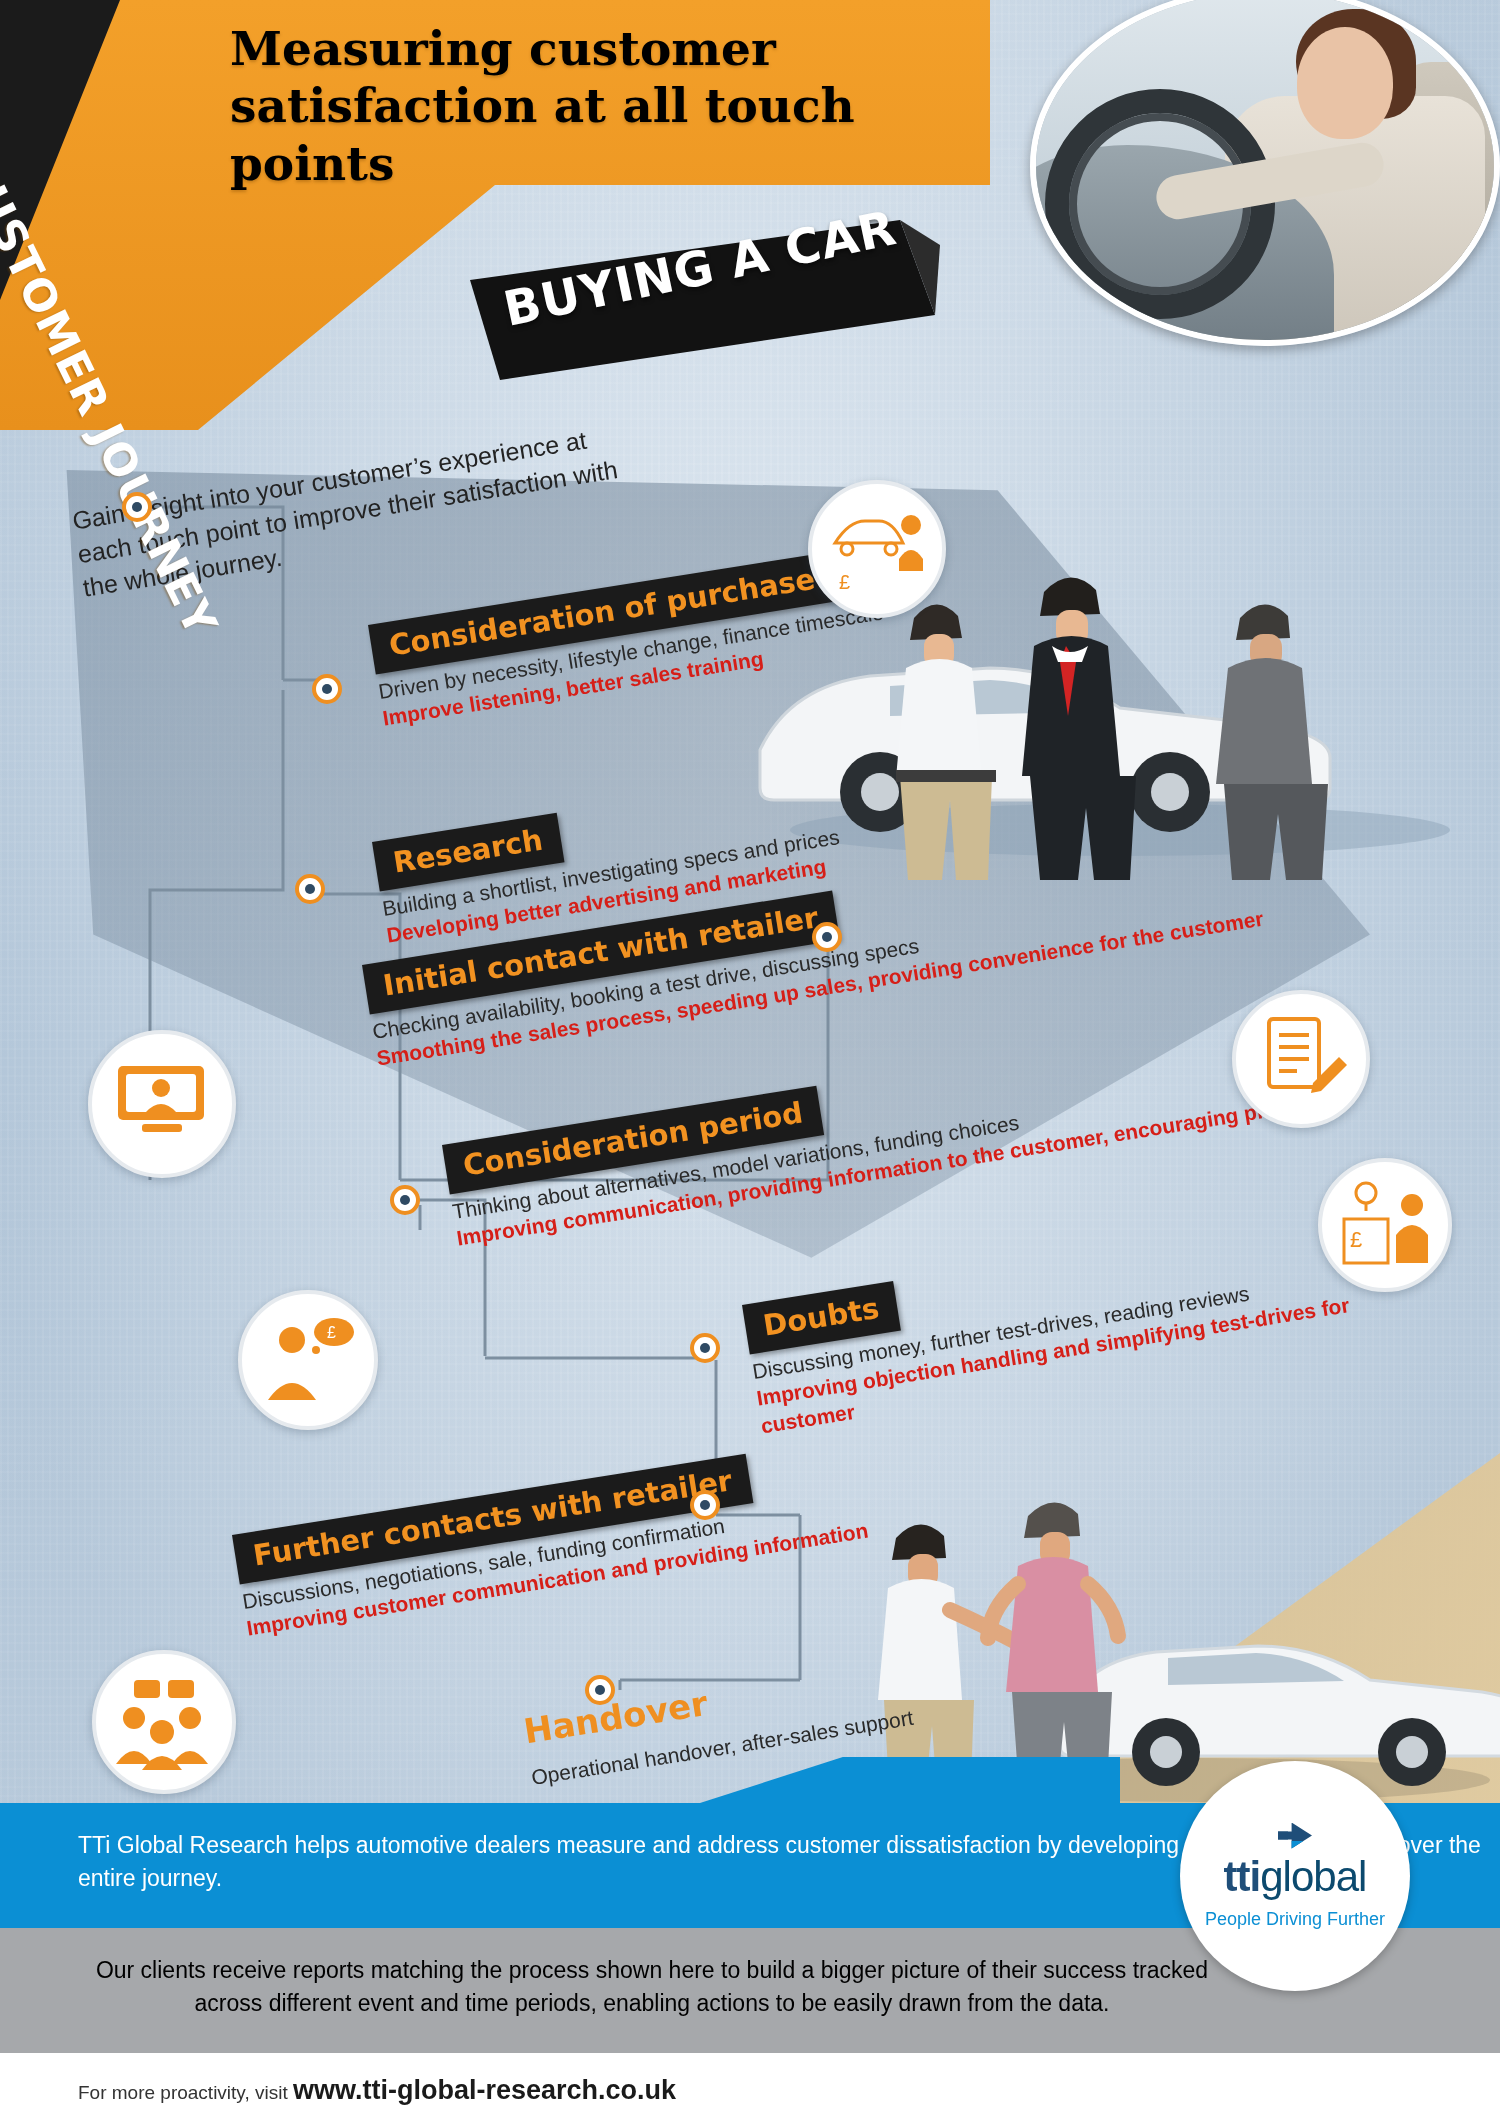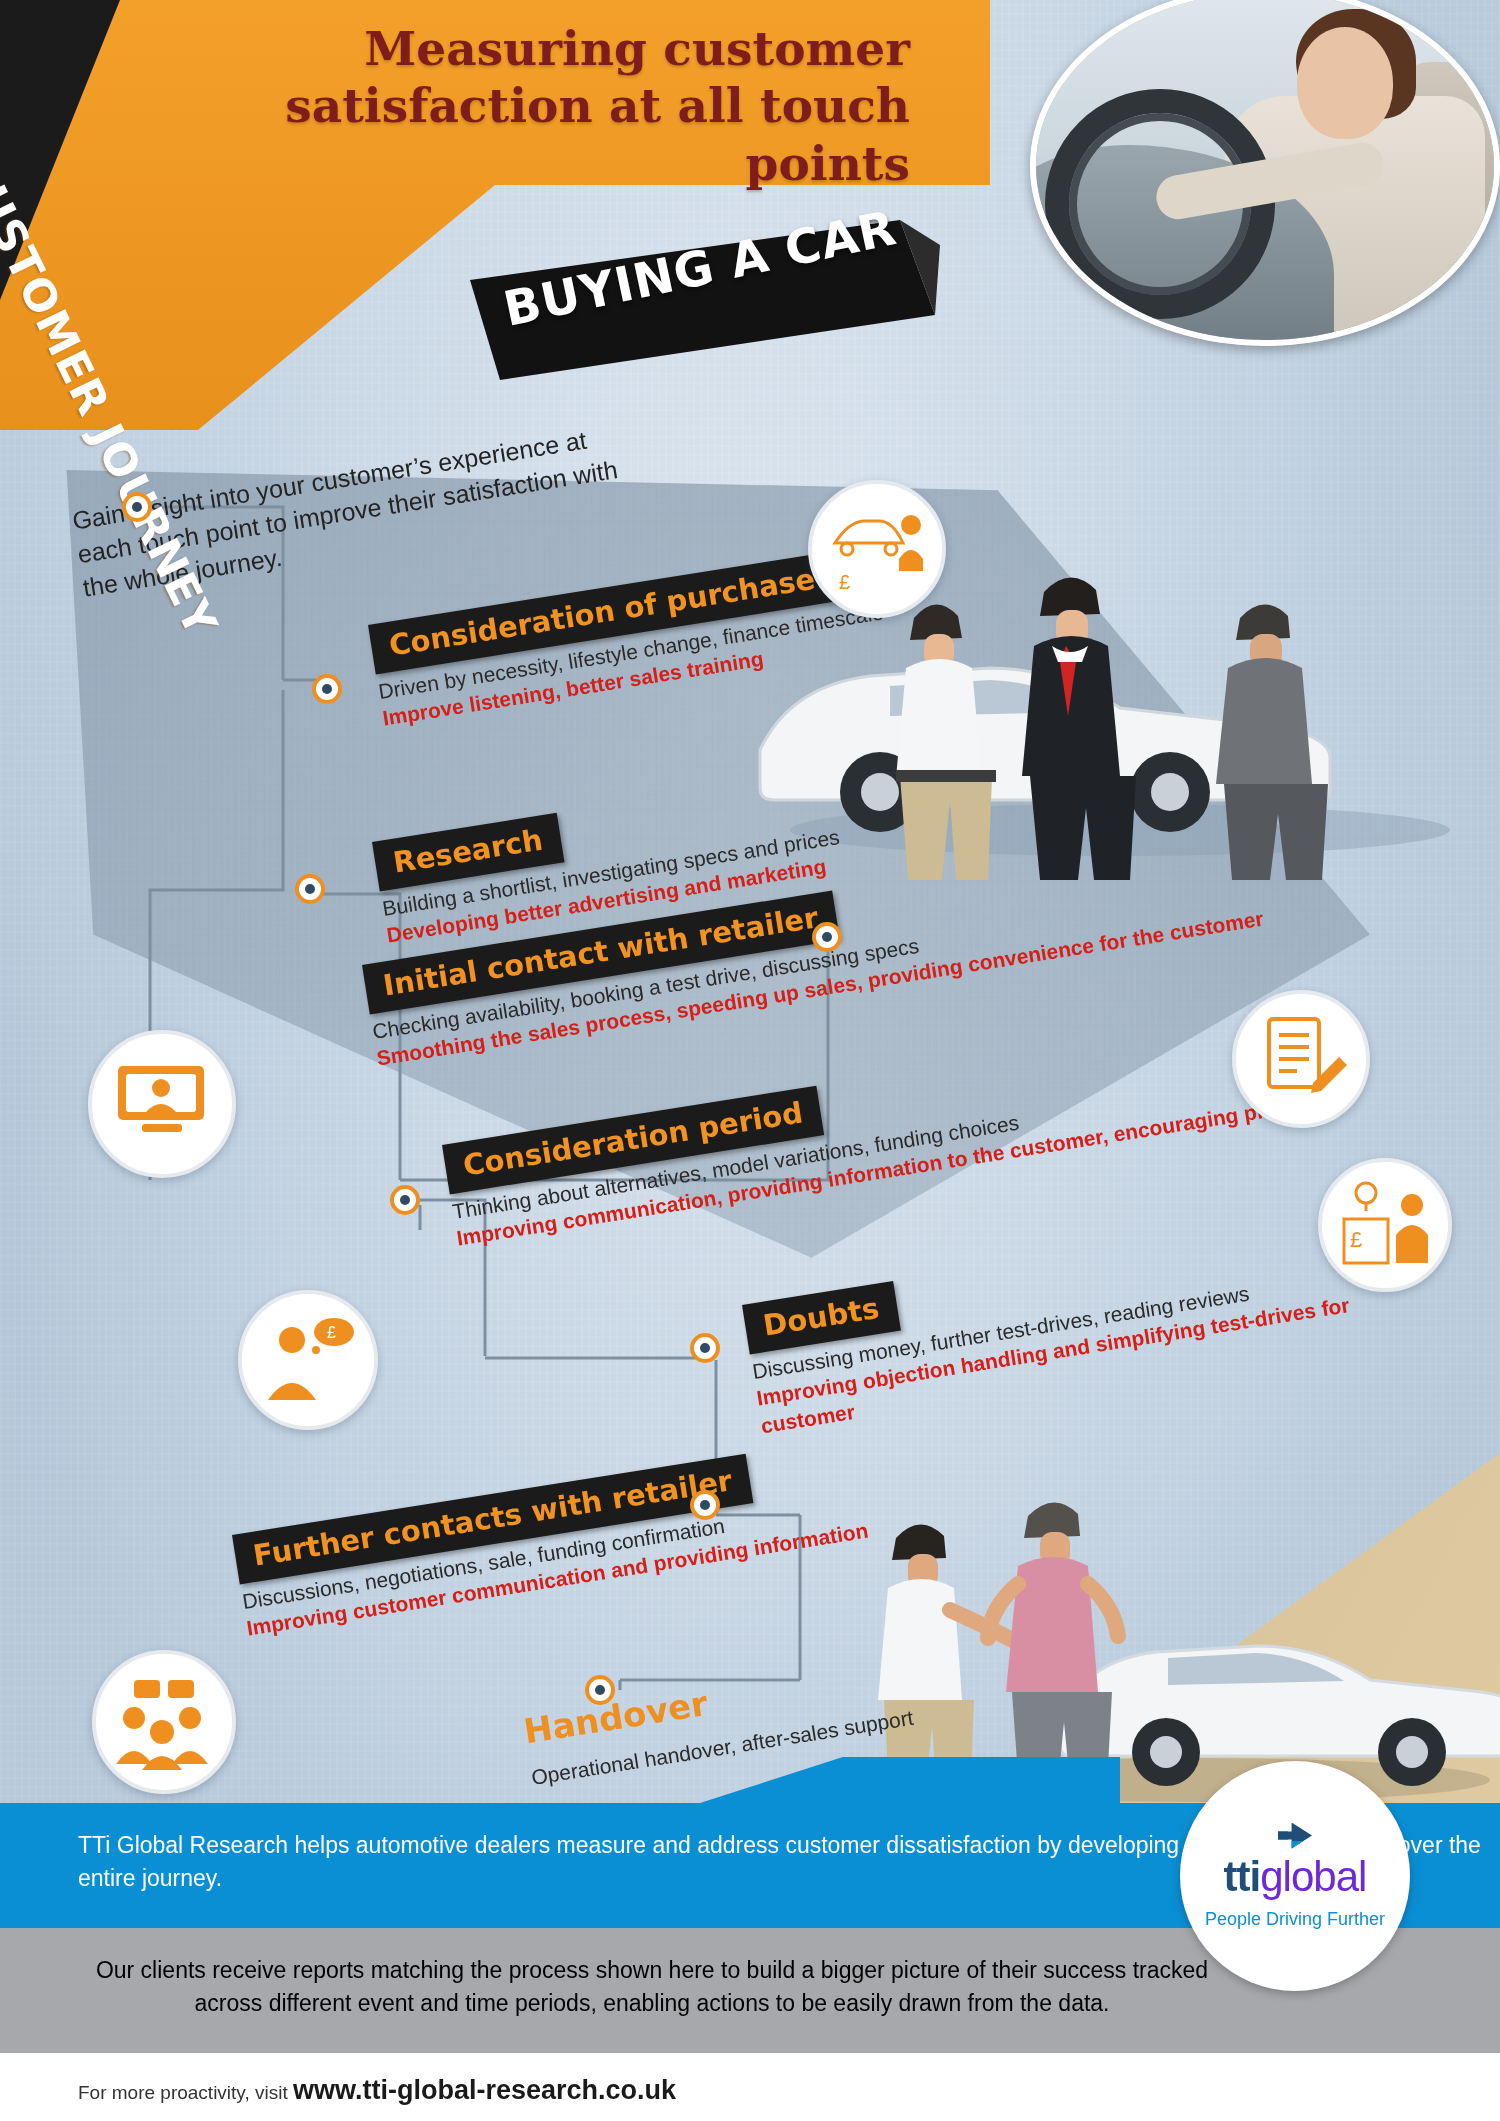--- a/index.html
+++ b/index.html
@@ -25,24 +25,24 @@
 
   
   .header-orange {
     position: absolute; left: 0; top: 0; width: 990px; height: 430px;
     background: linear-gradient(180deg,#f3a02a,#e8901c);
     clip-path: polygon(0 0, 100% 0, 100% 43%, 50% 43%, 20% 100%, 0 100%);
     z-index: 3;
   }
   .header-title {
     position: absolute; left: 230px; top: 20px; width: 680px;
-    text-align: right;
+    text-align: left;
     font-family: "DejaVu Serif", serif;
     font-weight: bold;
-    color: #7f1d1d;
+    color: #000000;
     font-size: 47px;
     line-height: 1.22;
     z-index: 6;
     text-shadow: 0 2px 3px rgba(120,70,0,.35);
   }
   .ribbon-journey {
     position: absolute; left: -22px; top: -8px;
     width: 520px; height: 440px;
     z-index: 7;
     pointer-events: none;
@@ -245,21 +245,21 @@
   .footer-white .small { position: absolute; left: 78px; top: 22px; font-size: 19px; color: #333; }
   .footer-white .url { font-size: 27px; font-weight: bold; color: #1a1a1a; }
   .logo-circle {
     position: absolute; right: 90px; bottom: 130px;
     width: 230px; height: 230px; border-radius: 50%;
     background: #fff; box-shadow: 0 3px 10px rgba(0,0,0,.25);
     z-index: 12;
     display: flex; flex-direction: column; align-items: center; justify-content: center;
   }
   .logo-main { font-size: 42px; font-weight: bold; color: #1f4e79; letter-spacing: -1px; }
-  .logo-main .g { color: #6d28d9; font-weight: normal; }
+  .logo-main .g { color: #0c4a6e; font-weight: normal; }
   .logo-tag { font-size: 18px; color: #0b8fd4; margin-top: 8px; }
   .logo-mark{
     width: 34px; height: 26px; margin-bottom: 4px;
     background:
       linear-gradient(90deg,#1f4e79 0 10px, transparent 10px),
       linear-gradient(0deg,#0b8fd4 0 8px, transparent 8px);
     background-color:#1f4e79;
     clip-path: polygon(0 35%, 40% 35%, 40% 0, 100% 50%, 40% 100%, 40% 65%, 0 65%);
   }
 </style>

